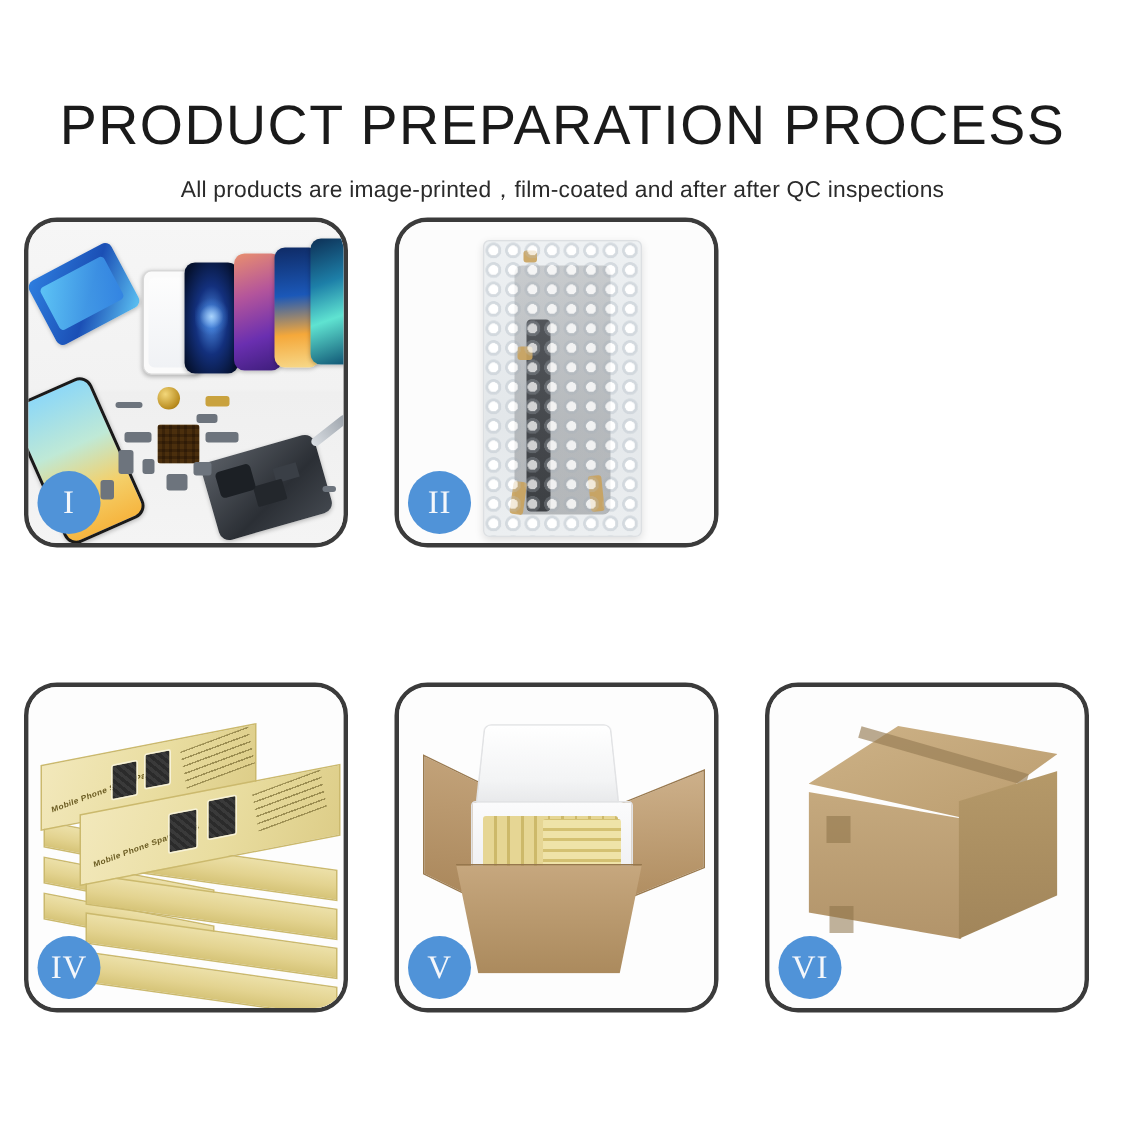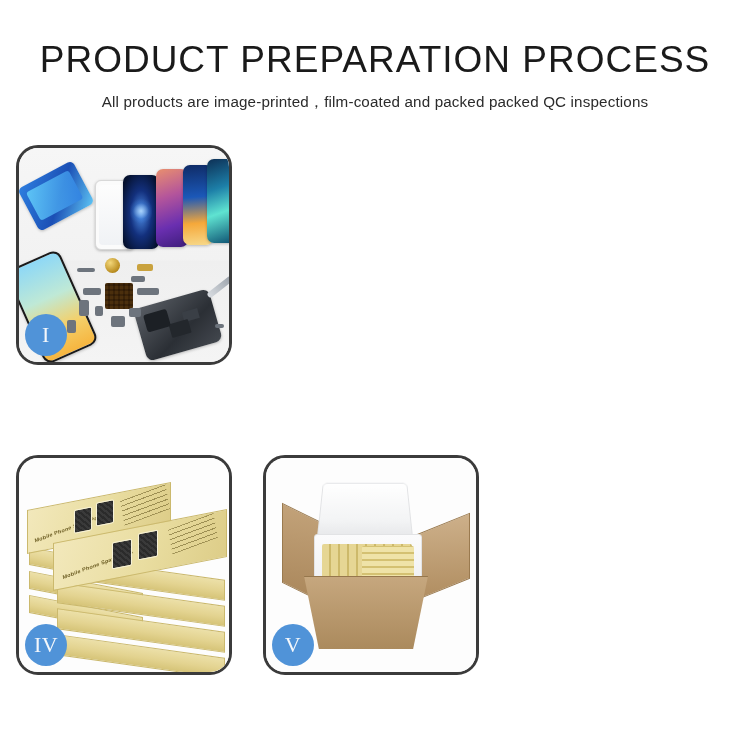--- a/index.html
+++ b/index.html
@@ -24,21 +24,21 @@
 
   
   .header {
     position: absolute;
     left: 0; top: 0;
     width: 750px;
     text-align: center;
   }
   .title {
     margin: 0;
-    padding-top: 40px;
+    padding-top: 64px;
     font-family: "Liberation Sans", sans-serif;
     font-size: 37px;
     font-weight: 400;
     letter-spacing: 1.0px;
     color: #1a1a1a;
     line-height: 1.1;
     white-space: nowrap;
   }
   .subtitle {
     margin: 0;
@@ -353,21 +353,21 @@
     background: rgba(140,114,72,.55);
   }
 </style>
 </head>
 <body>
 
 <div class="page">
 
   <div class="header">
     <h1 class="title">PRODUCT PREPARATION PROCESS</h1>
-    <p class="subtitle">All products are image-printed，film-coated and packed packed QC inspections</p>
+    <p class="subtitle">All products are image-printed，film-coated and after after QC inspections</p>
   </div>
 
   <div class="grid">
 
     <div class="panel r0 c0">
       <div class="photo">
         <div class="p1bg"></div>
         <div class="phone ph-a"></div>
         <div class="phone ph-b"></div>
         <div class="phone ph-c"></div>
@@ -389,20 +389,37 @@
         <div class="chip" style="left:110px;top:160px;width:12px;height:9px;"></div>
         <div class="chip" style="left:48px;top:172px;width:9px;height:13px;"></div>
         <div class="screwdriver"></div>
         <div class="chip" style="left:196px;top:176px;width:9px;height:4px;"></div>
       </div>
       <div class="badge">
         <span>I</span>
       </div>
     </div>
 
+    <div class="panel r0 c1">
+      <div class="photo">
+        <div class="p2bg"></div>
+        <div class="bubblebag">
+          <div class="part-inside"></div>
+          <div class="flex-strip"></div>
+          <div class="tape" style="left:26px;top:6px;width:9px;height:8px;"></div>
+          <div class="tape" style="left:22px;top:70px;width:10px;height:9px;"></div>
+          <div class="tape" style="left:18px;top:160px;width:9px;height:22px;transform:rotate(8deg);"></div>
+          <div class="tape" style="left:70px;top:156px;width:9px;height:24px;transform:rotate(-6deg);"></div>
+          <div class="bubbleoverlay"></div>
+        </div>
+      </div>
+      <div class="badge">
+        <span>II</span>
+      </div>
+    </div>
 
 
     <div class="panel r1 c0">
       <div class="photo">
         <div class="p4bg"></div>
         <div class="stack">
 
           <div class="ybox" style="left:6px;top:60px;width:112px;height:16px;transform:skewY(11deg);"></div>
           <div class="ybox" style="left:6px;top:84px;width:112px;height:16px;transform:skewY(11deg);"></div>
           <div class="ybox" style="left:6px;top:108px;width:112px;height:16px;transform:skewY(11deg);"></div>
@@ -443,15 +460,29 @@
         <div class="foamBase"></div>
         <div class="ybars"></div>
         <div class="ybars2"></div>
         <div class="cartonBody"></div>
       </div>
       <div class="badge">
         <span>V</span>
       </div>
     </div>
 
+    <div class="panel r1 c2">
+      <div class="photo">
+        <div class="p6bg"></div>
+        <div class="ctTop"></div>
+        <div class="ctSeam"></div>
+        <div class="ctFront"></div>
+        <div class="ctSide"></div>
+        <div class="ctTab" style="left:38px;top:86px;"></div>
+        <div class="ctTab" style="left:40px;top:146px;"></div>
+      </div>
+      <div class="badge">
+        <span>VI</span>
+      </div>
+    </div>
 
   </div>
 </div>
 
 </body></html>

